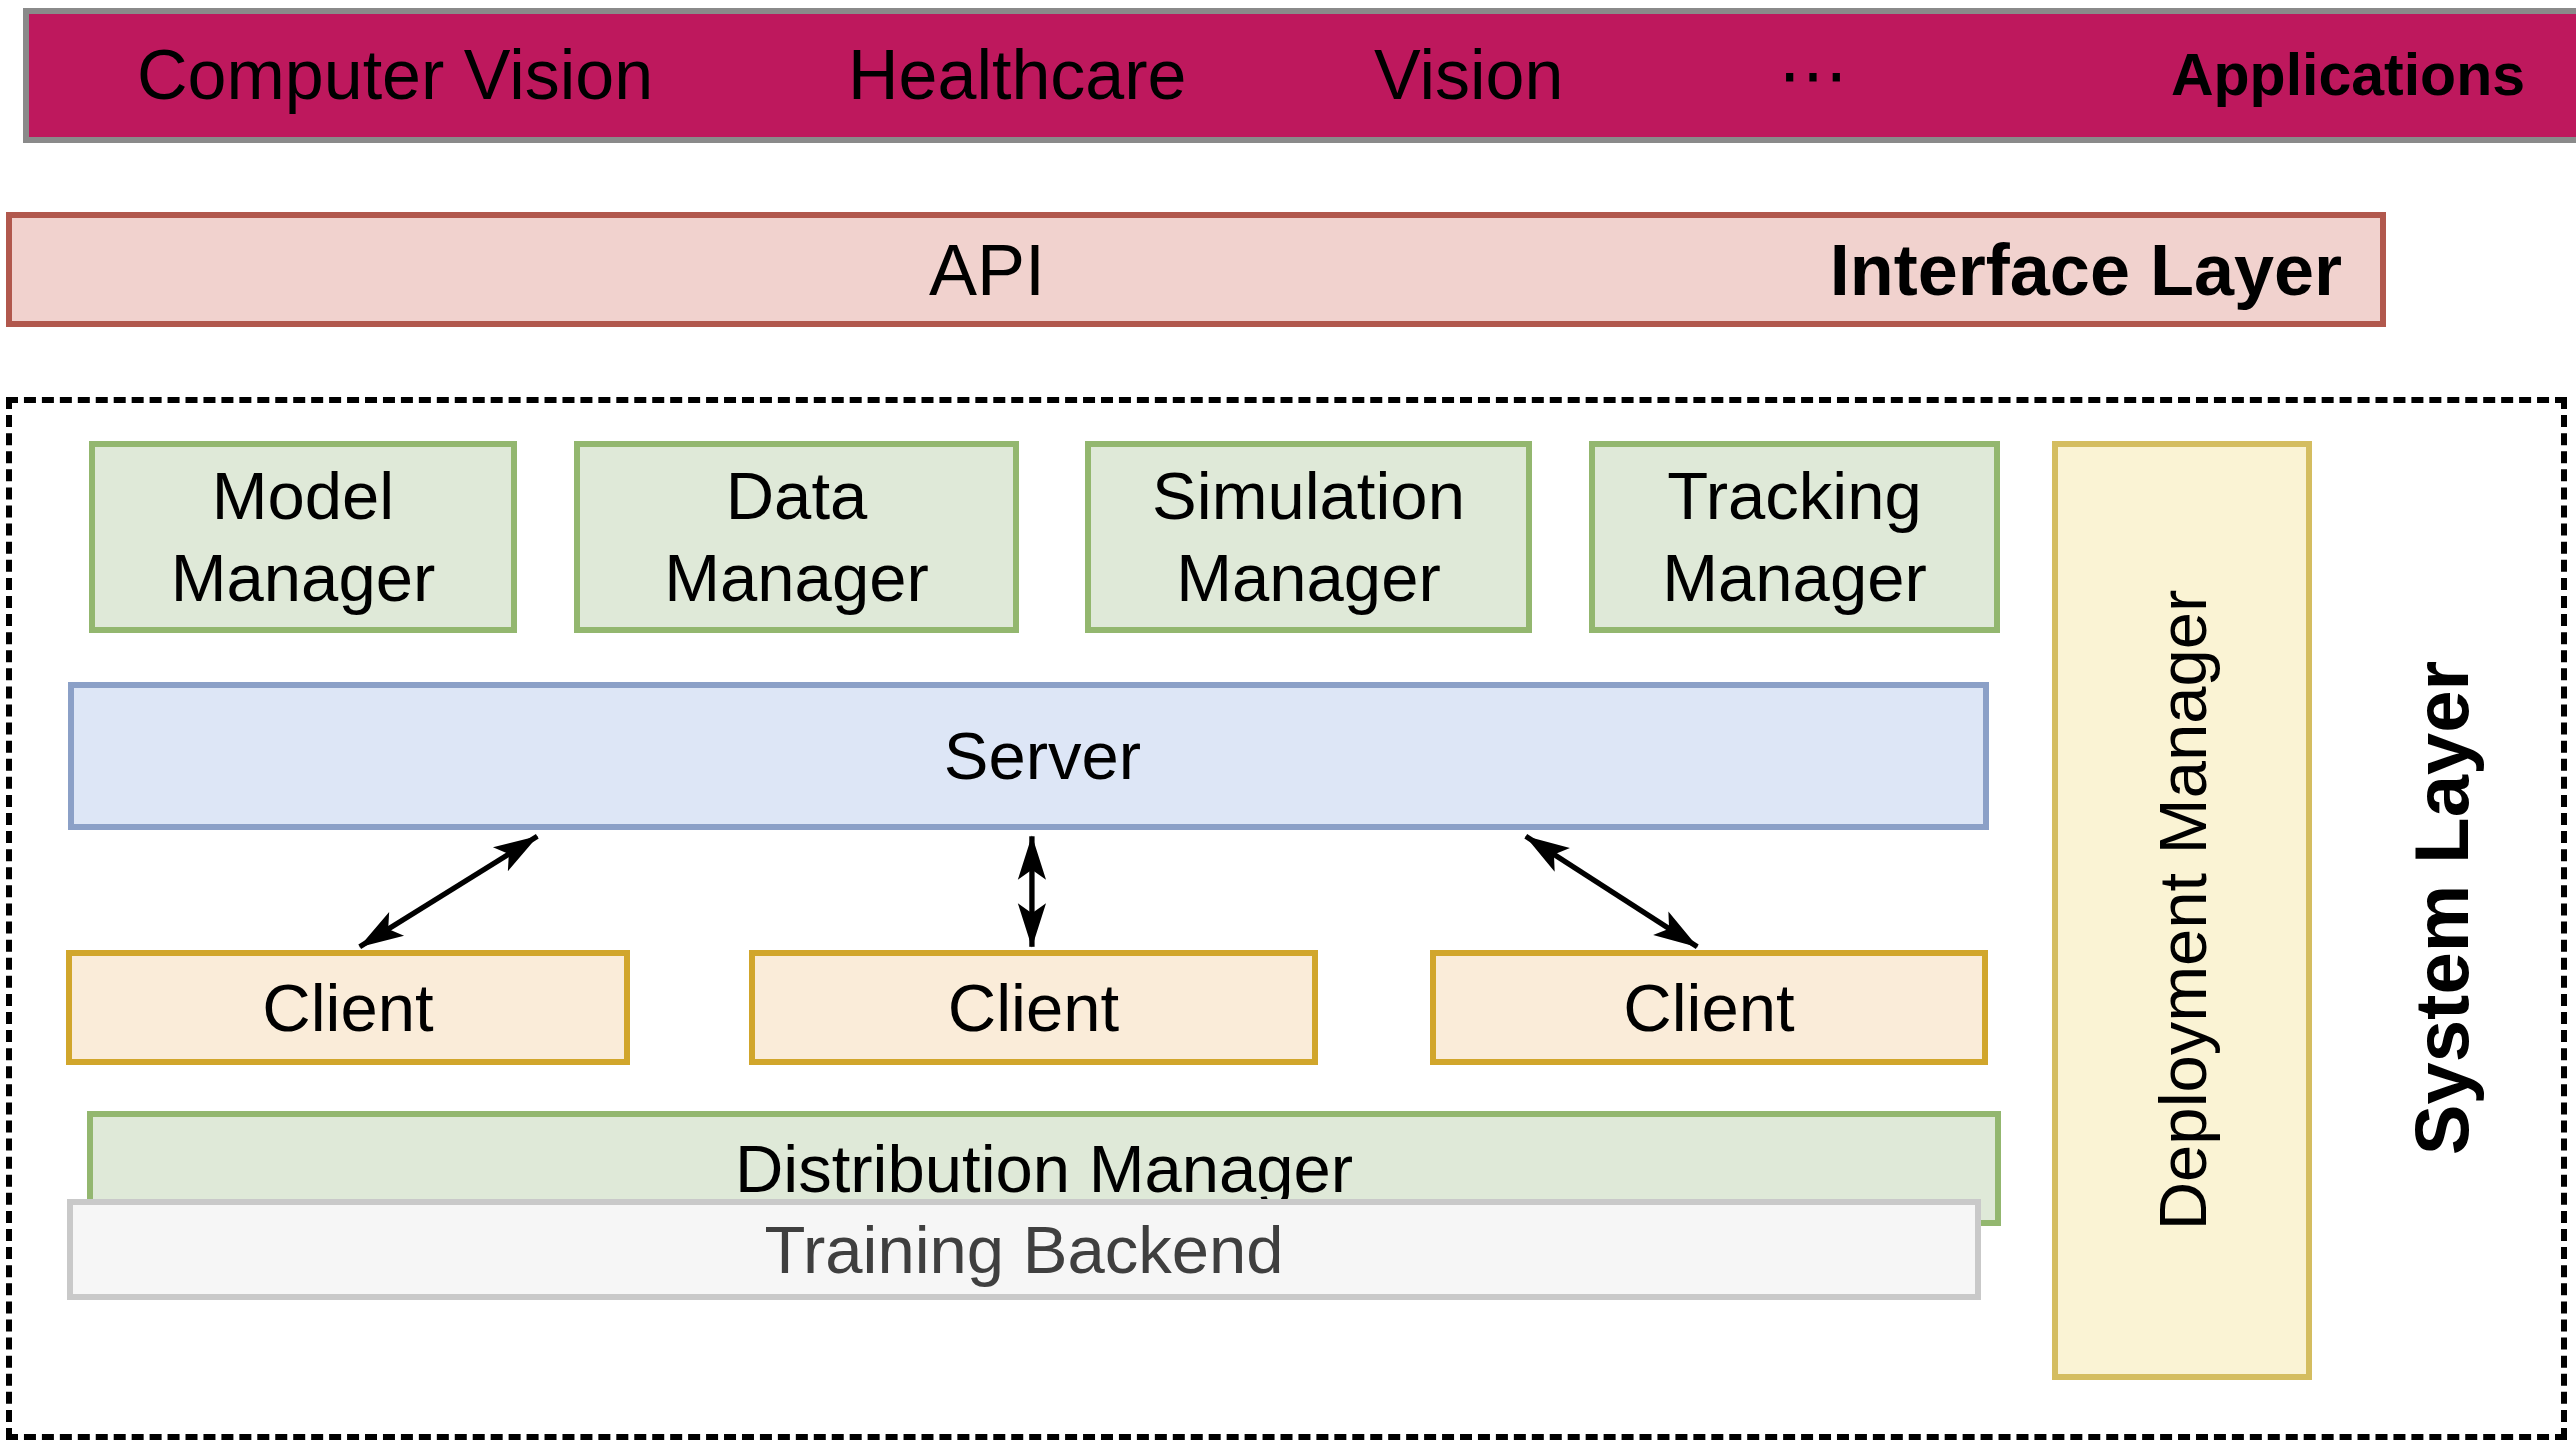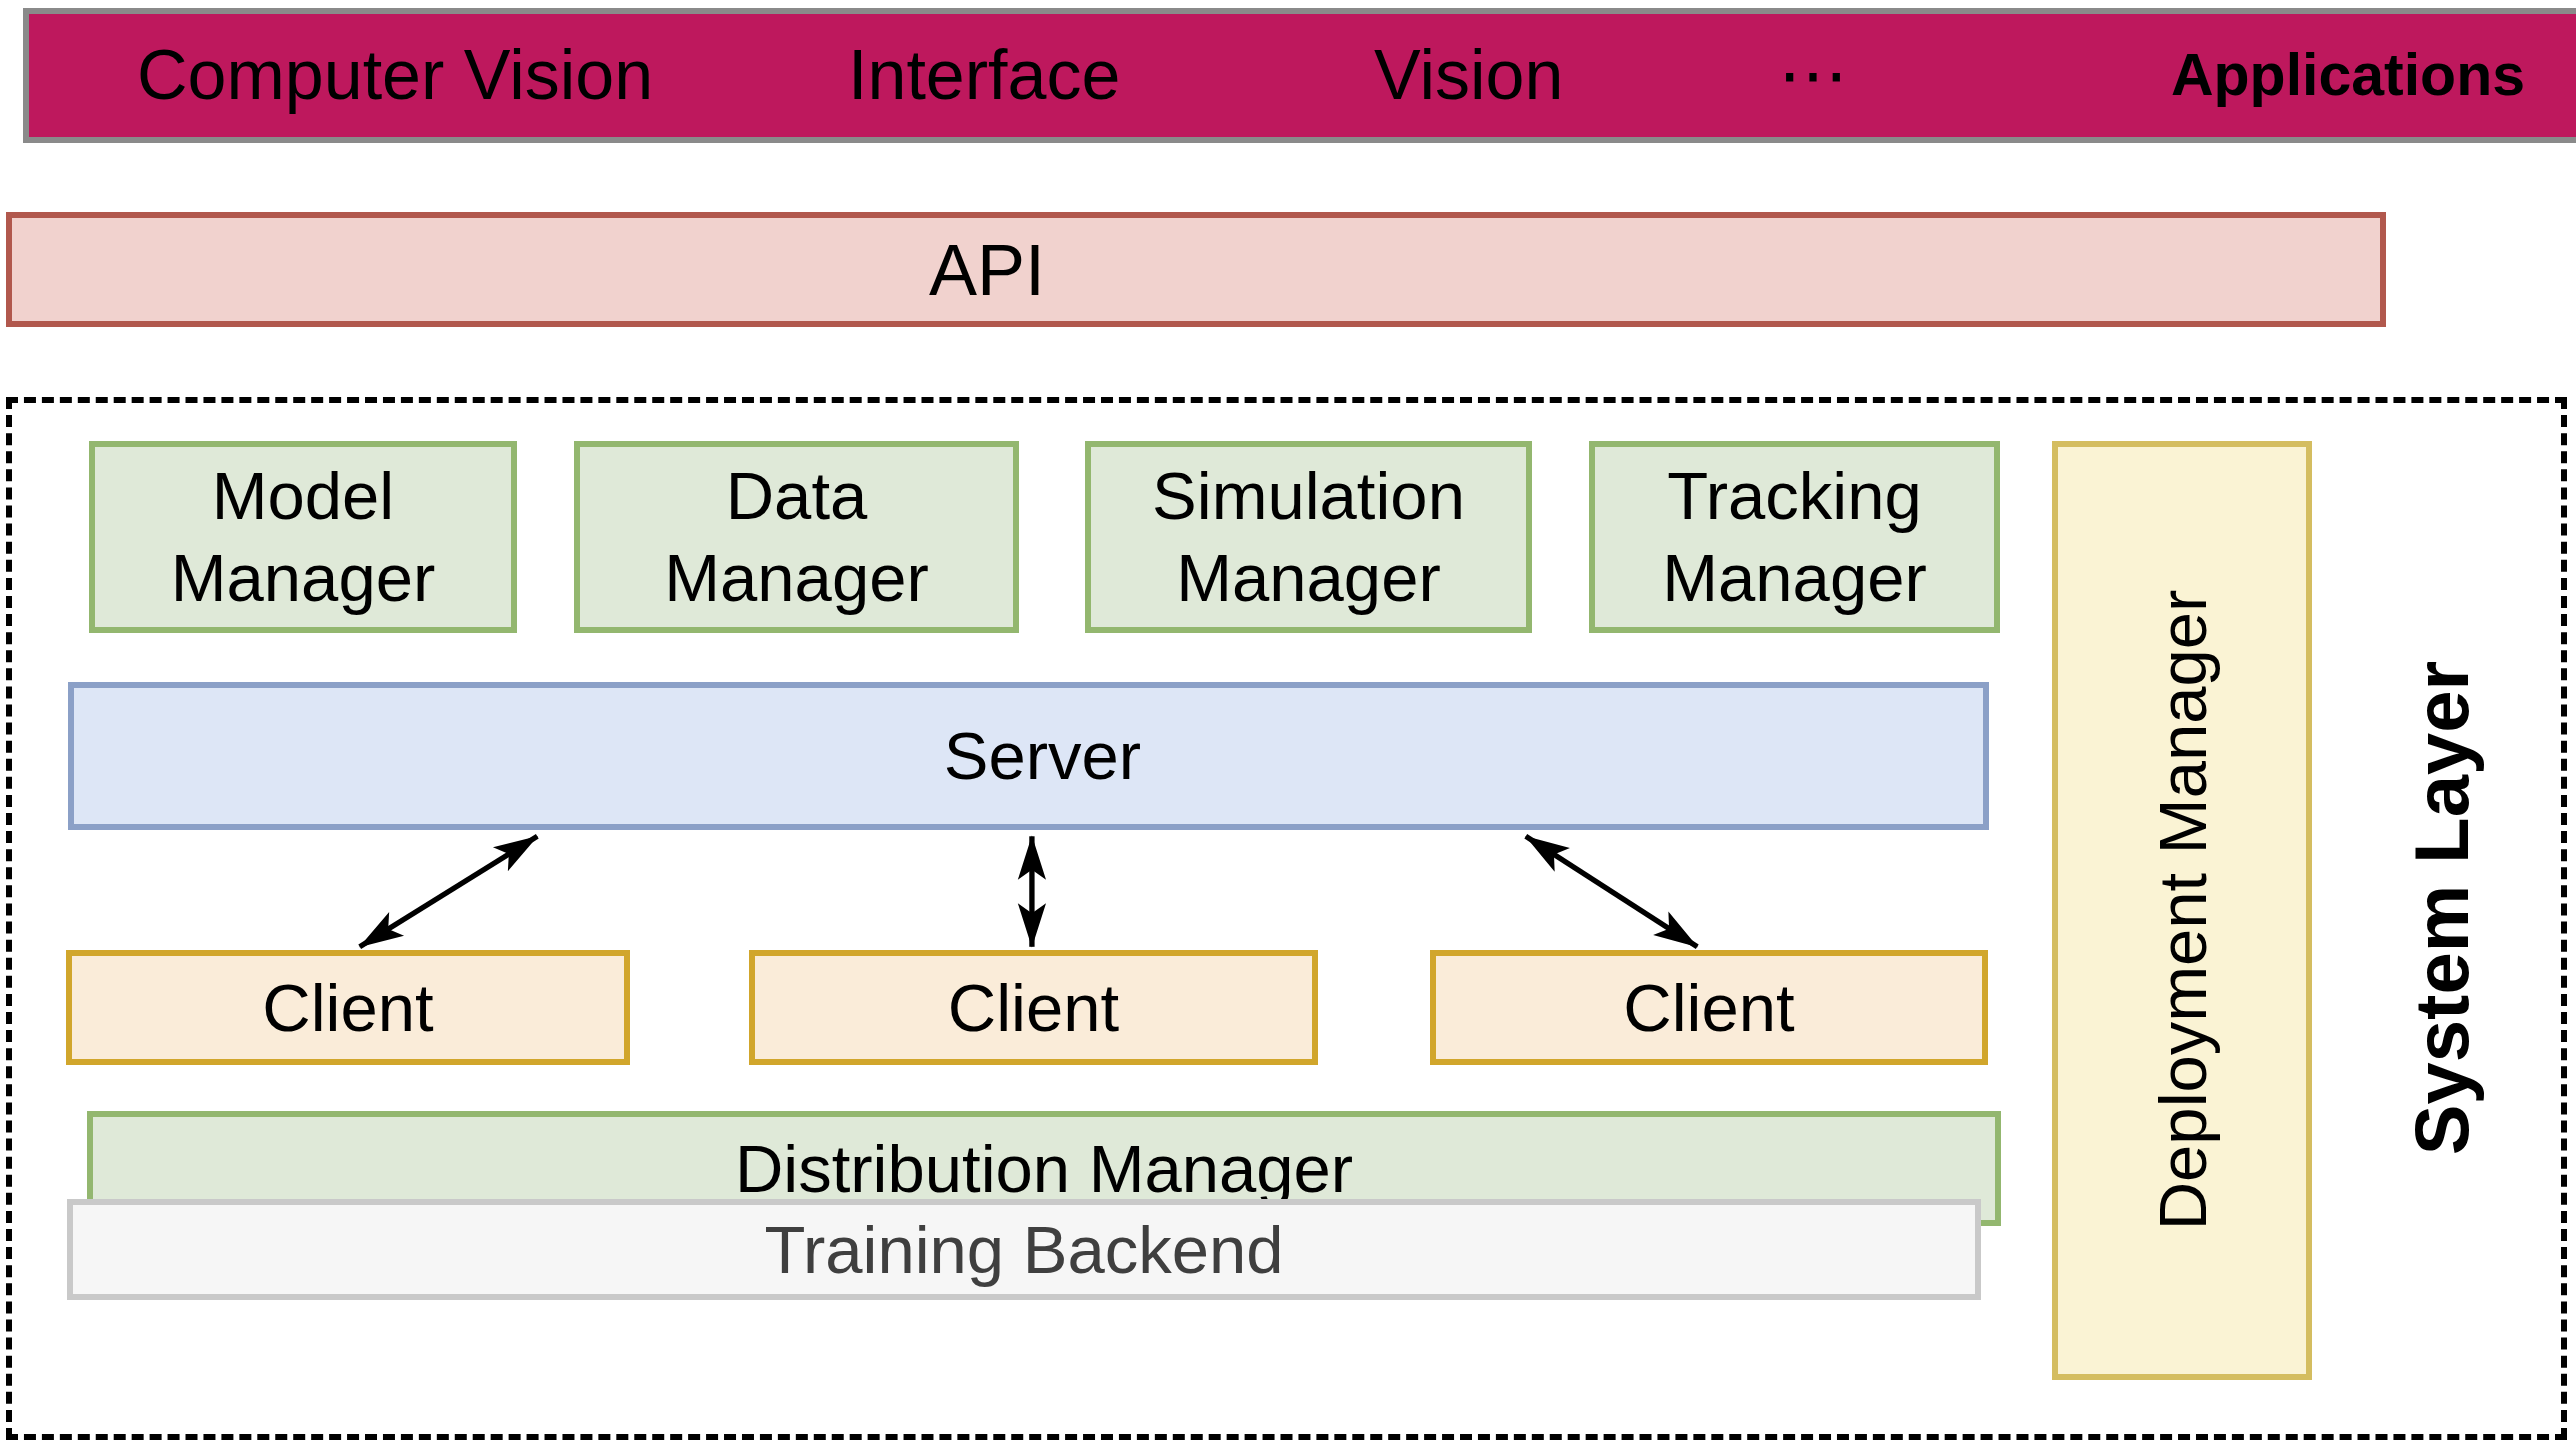--- a/index.html
+++ b/index.html
@@ -66,28 +66,29 @@
 
   #arrows{position:absolute;left:0;top:0;width:2576px;height:1447px;pointer-events:none;}
 </style>
 </head>
 <body>
 
 <div id="canvas">
 
   <div class="box" id="apps-bar">
     <div class="bar-label item" style="left:108px">Computer Vision</div>
-    <div class="bar-label item" style="left:819px">Interface</div>
+    <div class="bar-label item" style="left:819px">Healthcare</div>
     <div class="bar-label item" style="left:1345px">Vision</div>
     <div class="bar-label item" style="left:1749px">⋯</div>
     <div class="bar-label title" style="right:53px">Applications</div>
   </div>
 
   <div class="box" id="api-bar">
     <div class="bar-label api" style="left:975px;transform:translateX(-50%)">API</div>
+    <div class="bar-label title" style="right:38px">Interface Layer</div>
   </div>
 
   <div class="box" id="system-box"></div>
 
   <div class="node green two-line" id="mgr-model">
     <div>
       <span>Model</span>
       <span>Manager</span>
     </div>
   </div>

